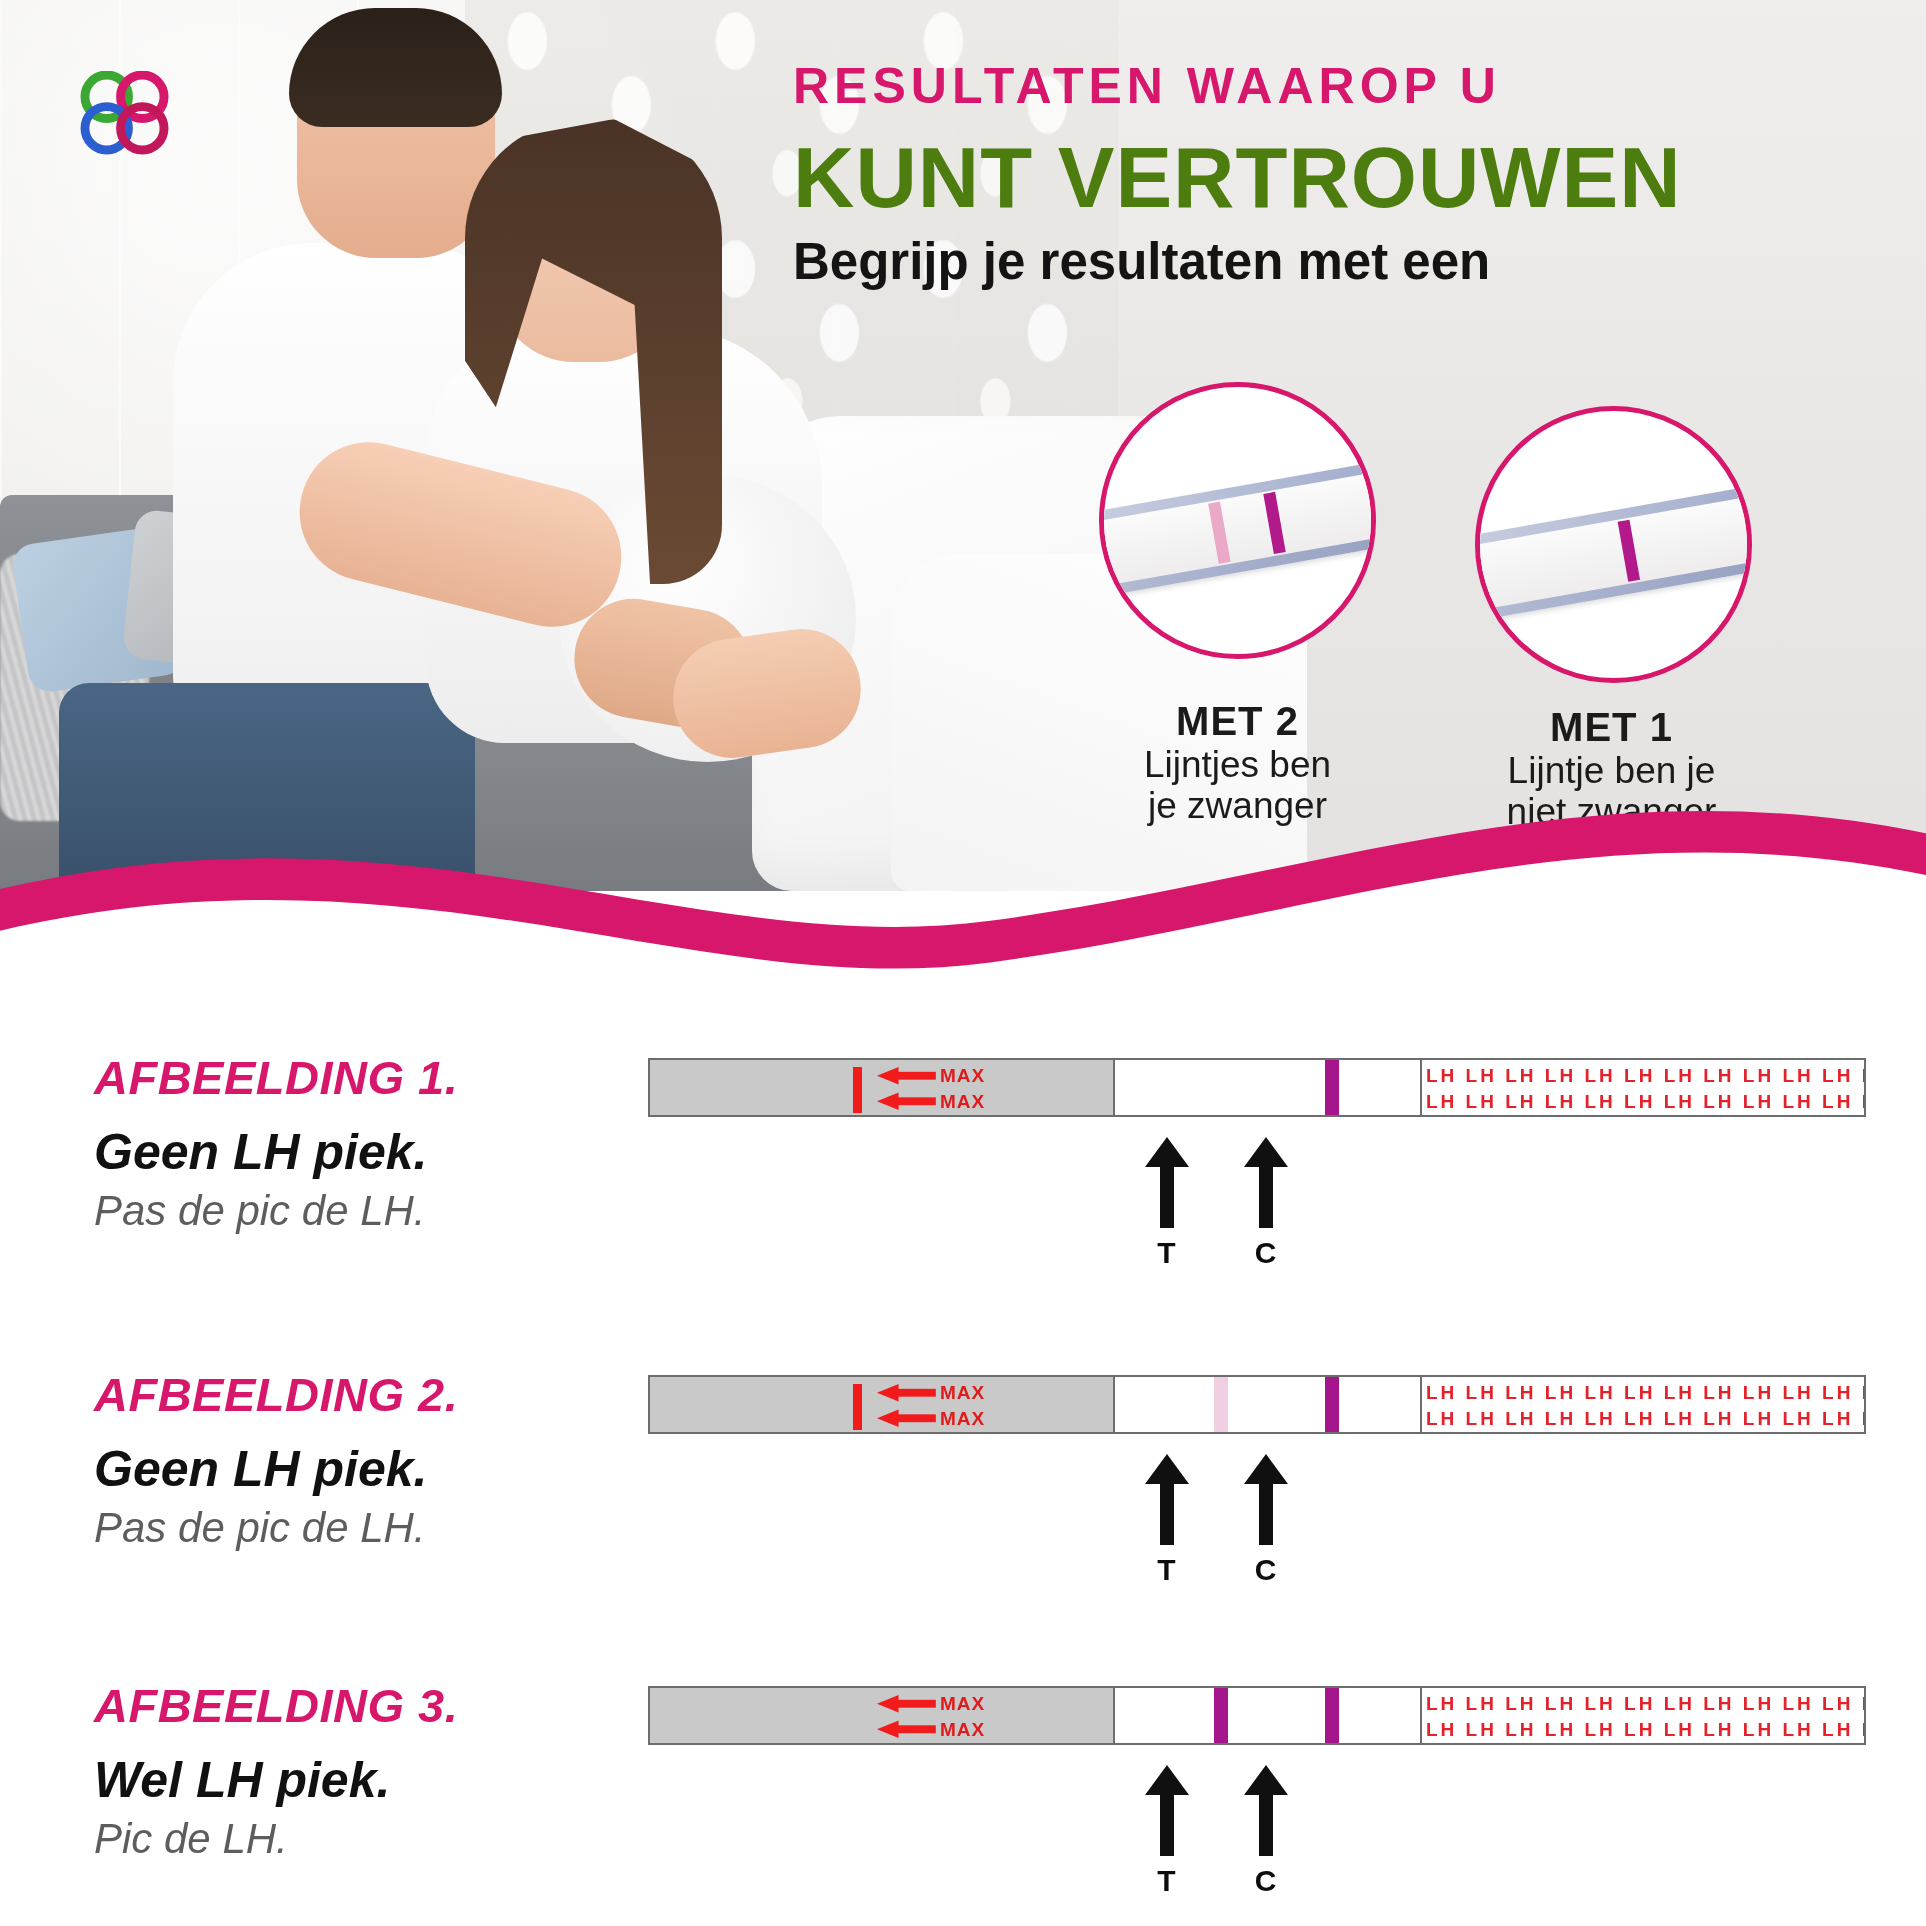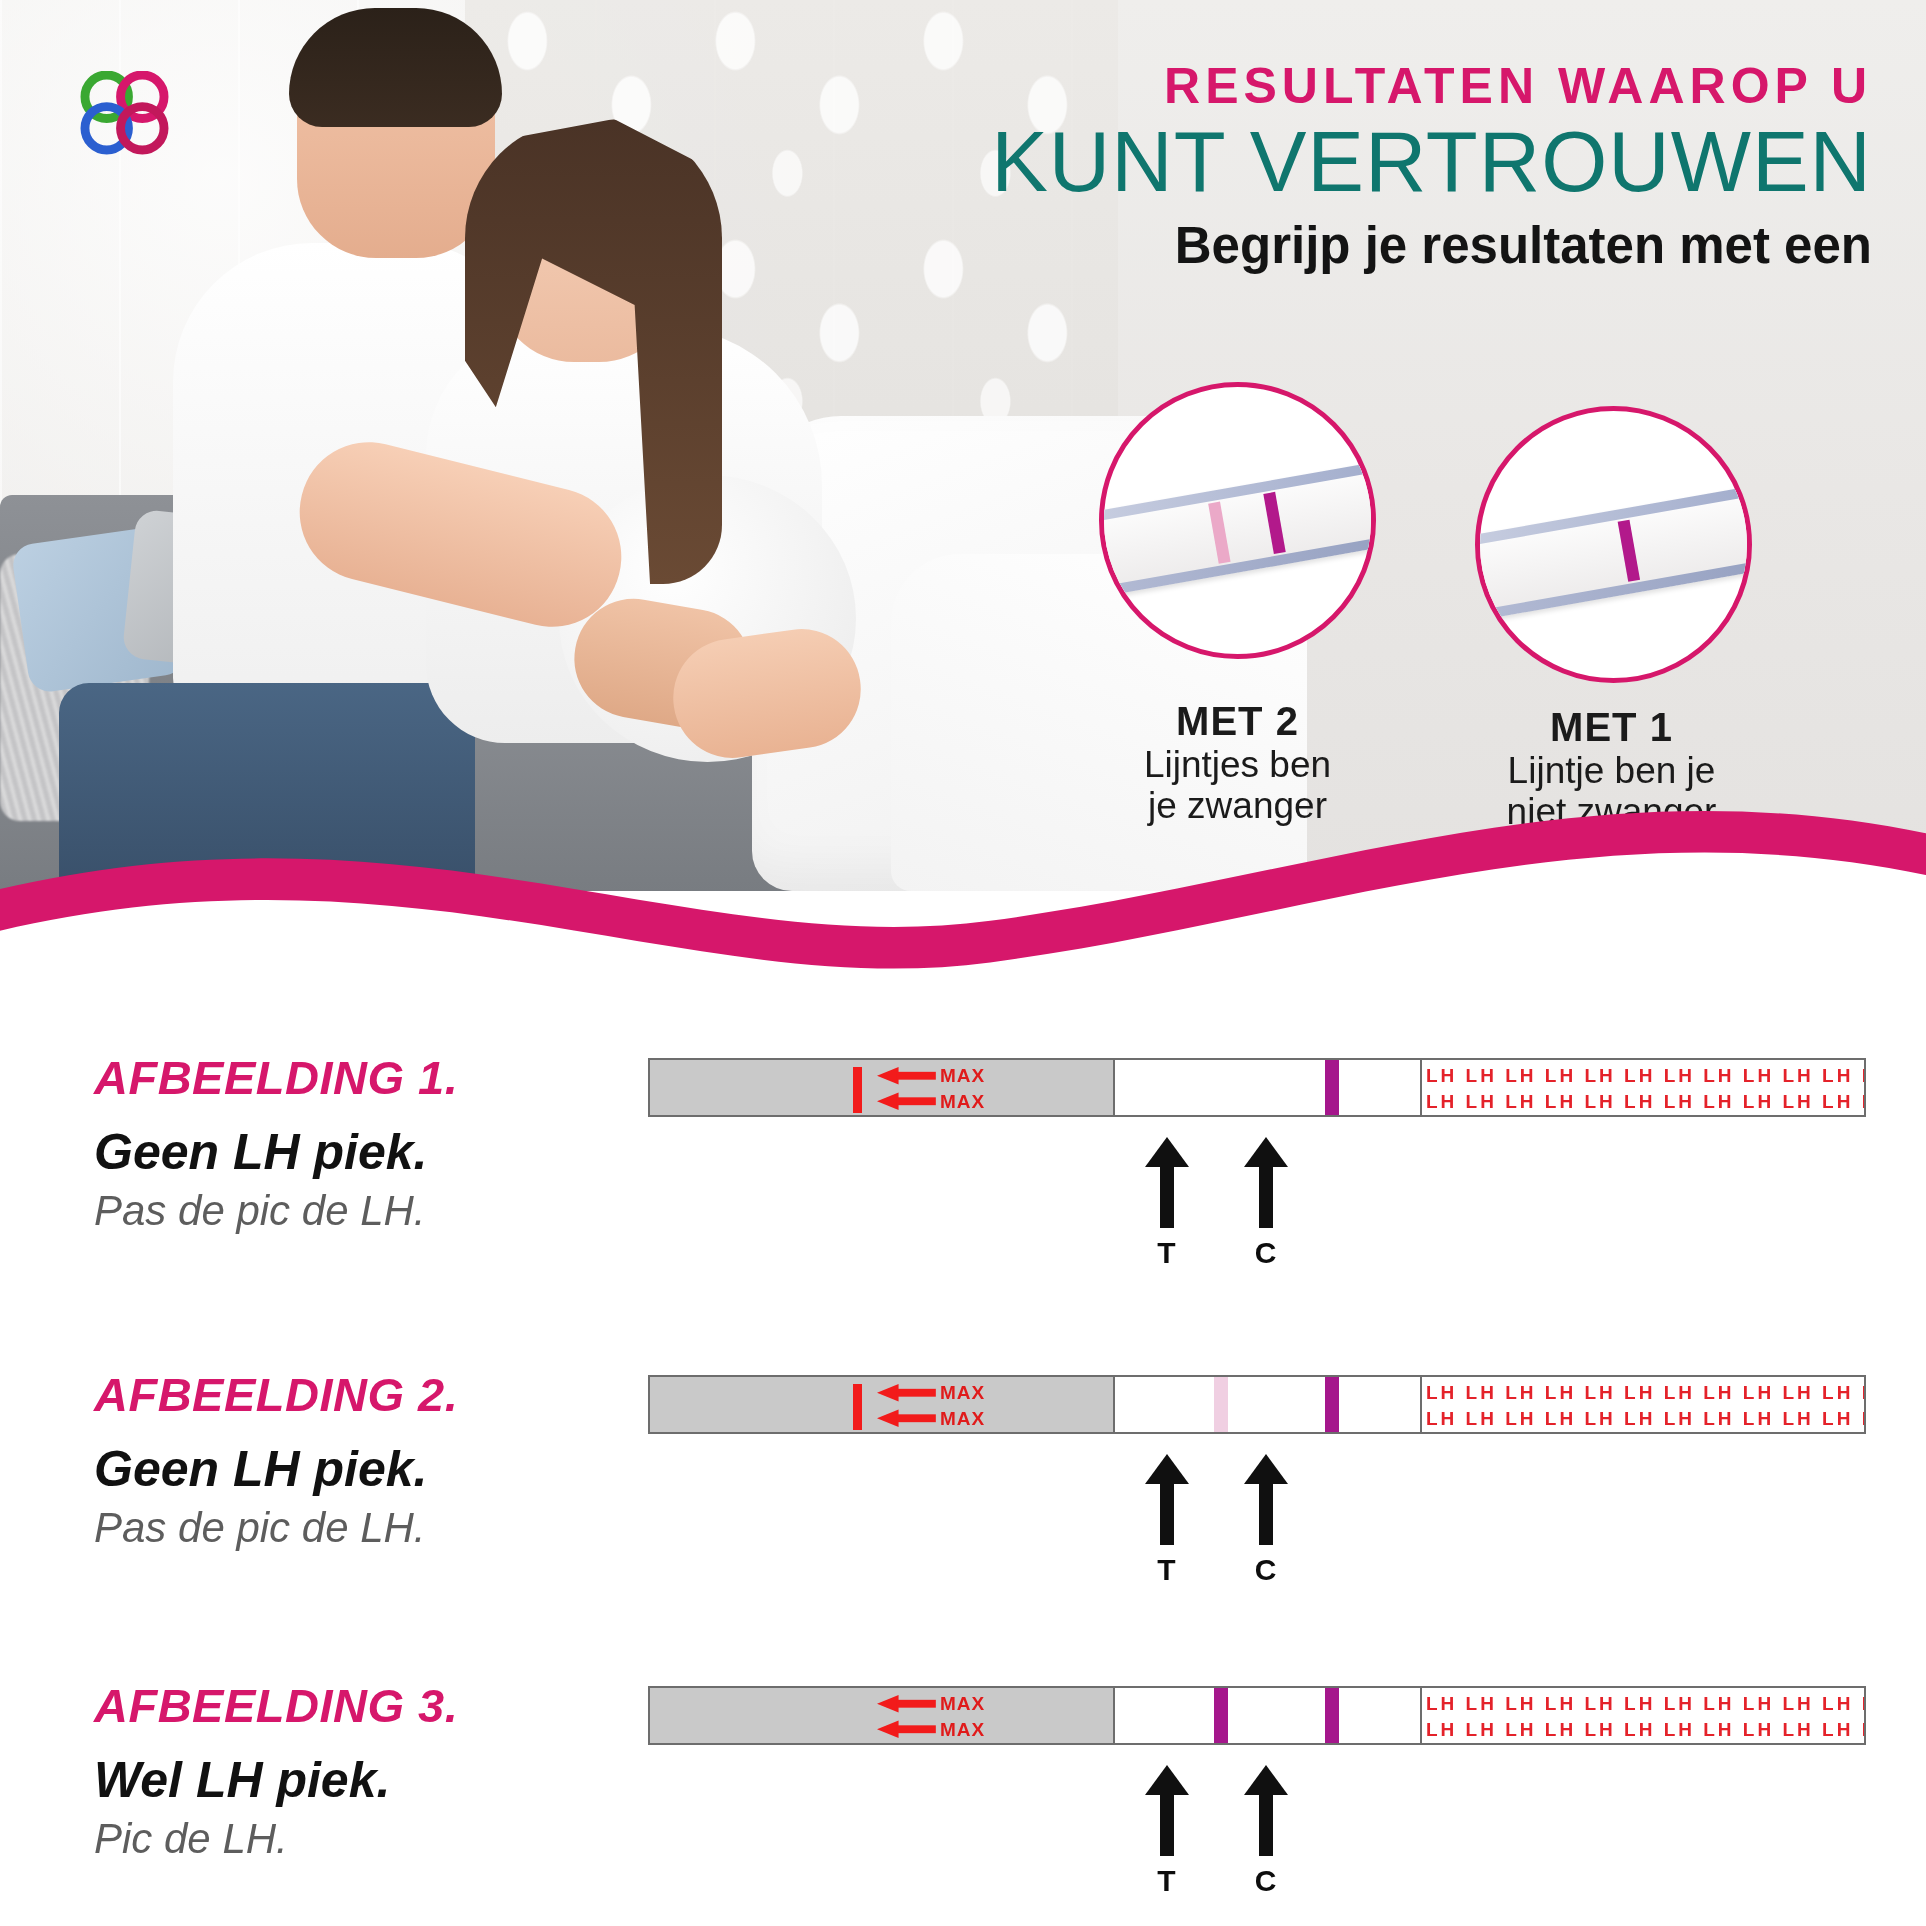--- a/index.html
+++ b/index.html
@@ -196,35 +196,34 @@
     position: absolute;
     left: 71px; top: 71px;
     width: 107px; height: 85px;
   }
 
   
   .headline {
     position: absolute;
     right: 55px; top: 57px;
     width: 1079px;
-    text-align: right;
   }
   .headline .h-kicker {
     font-size: 50px;
     letter-spacing: 5px;
     color: #d6176b;
     font-weight: 700;
   }
   .headline .h-main {
     font-size: 85px;
-    font-weight: 400;
-    color: #0f766e;
+    font-weight: 700;
+    color: #4d7c0f;
     letter-spacing: 1px;
     line-height: 1.0;
-    margin-top: 4px;
+    margin-top: 20px;
   }
   .headline .h-sub {
     font-size: 51px;
     color: #141414;
     line-height: 1.18;
     margin-top: 12px;
     font-weight: 700;
   }
 
   

